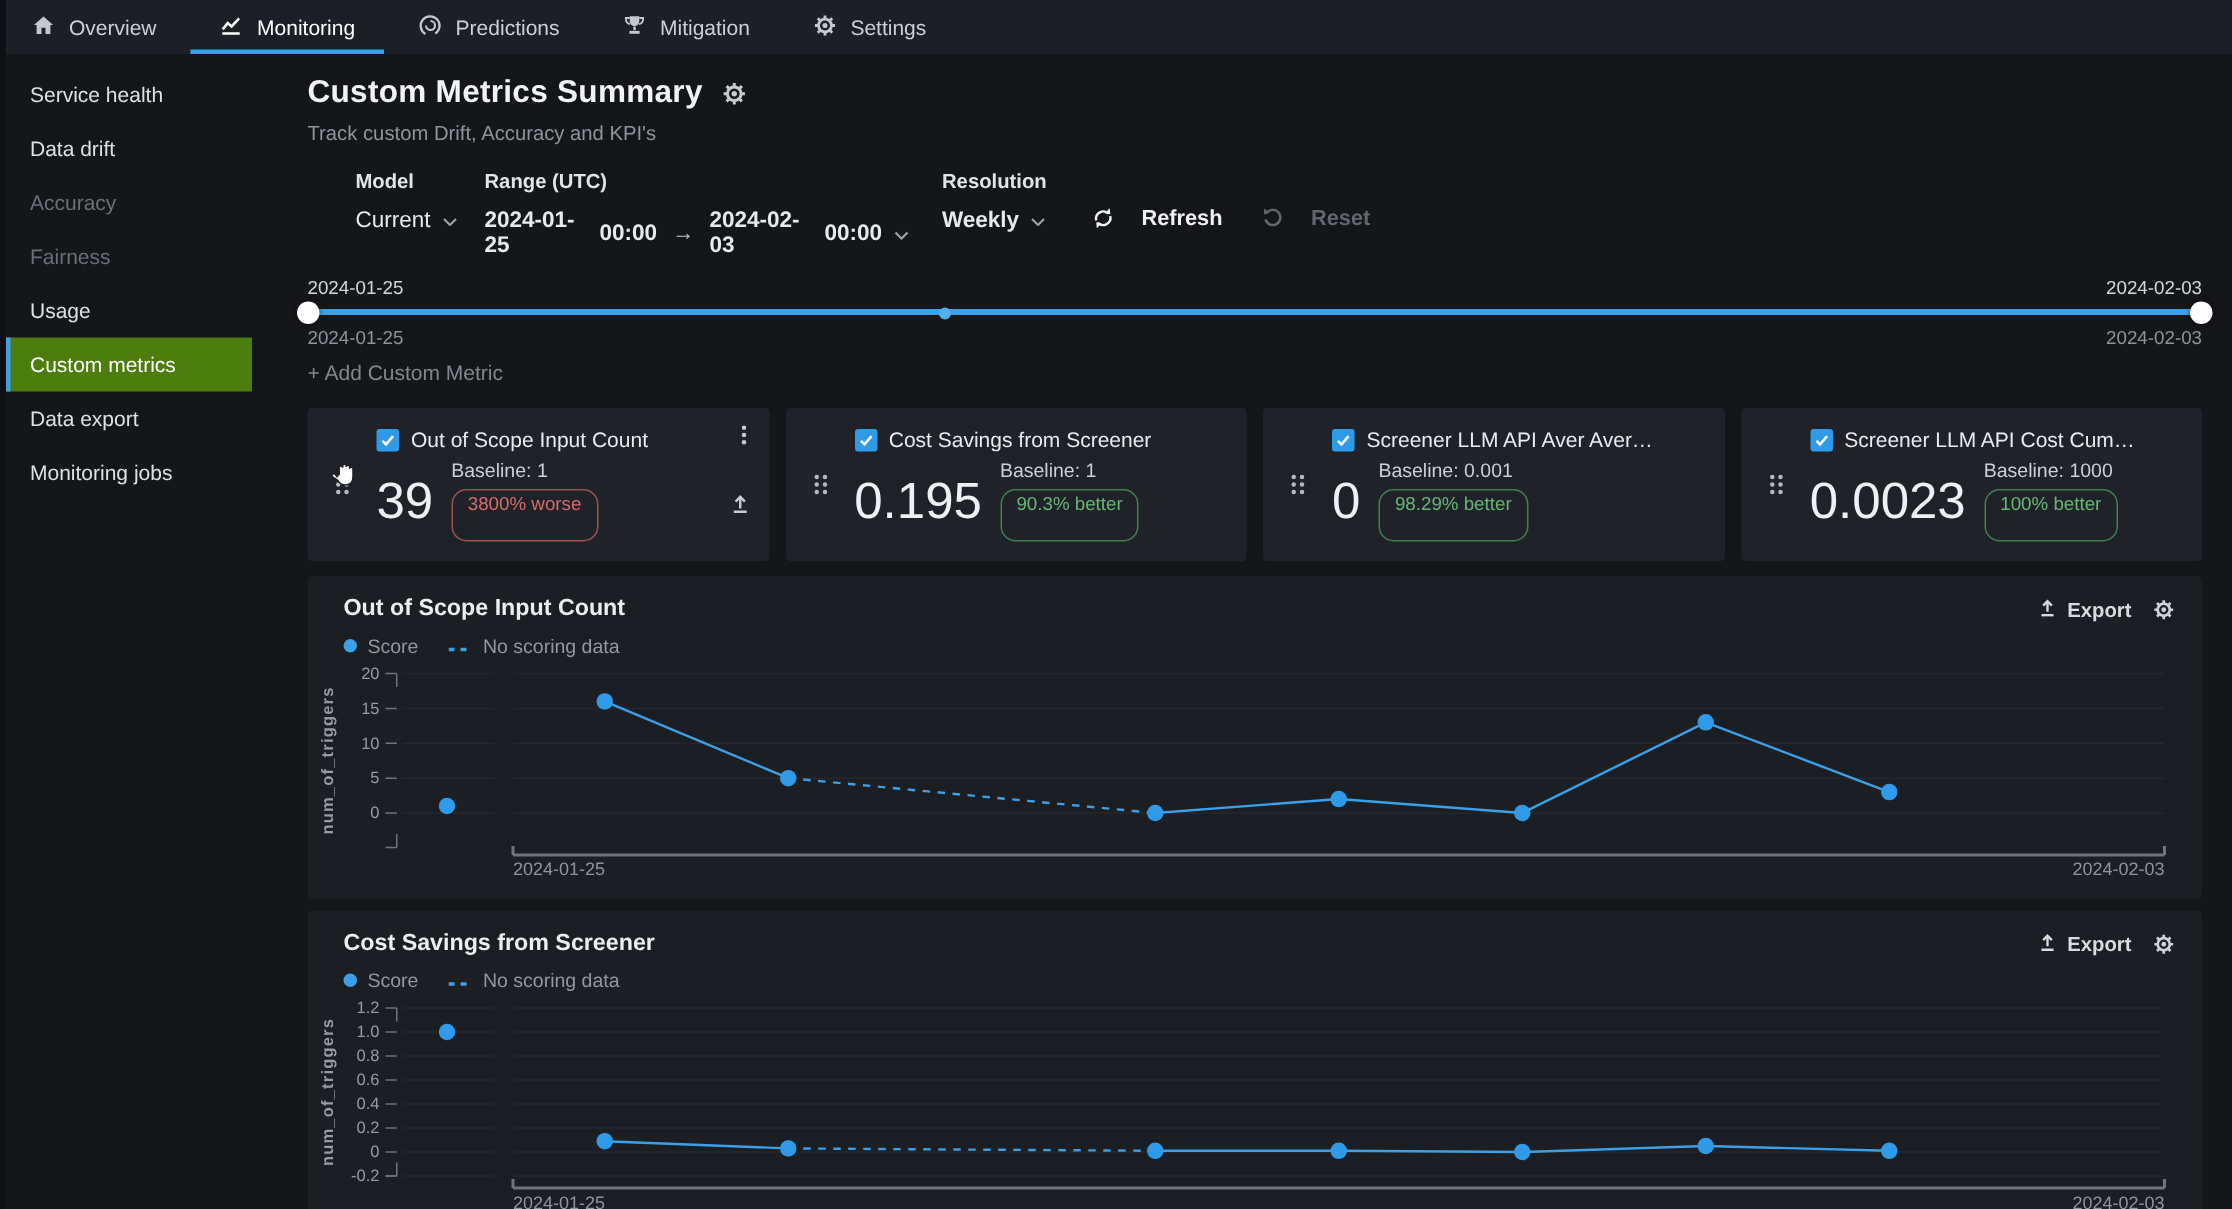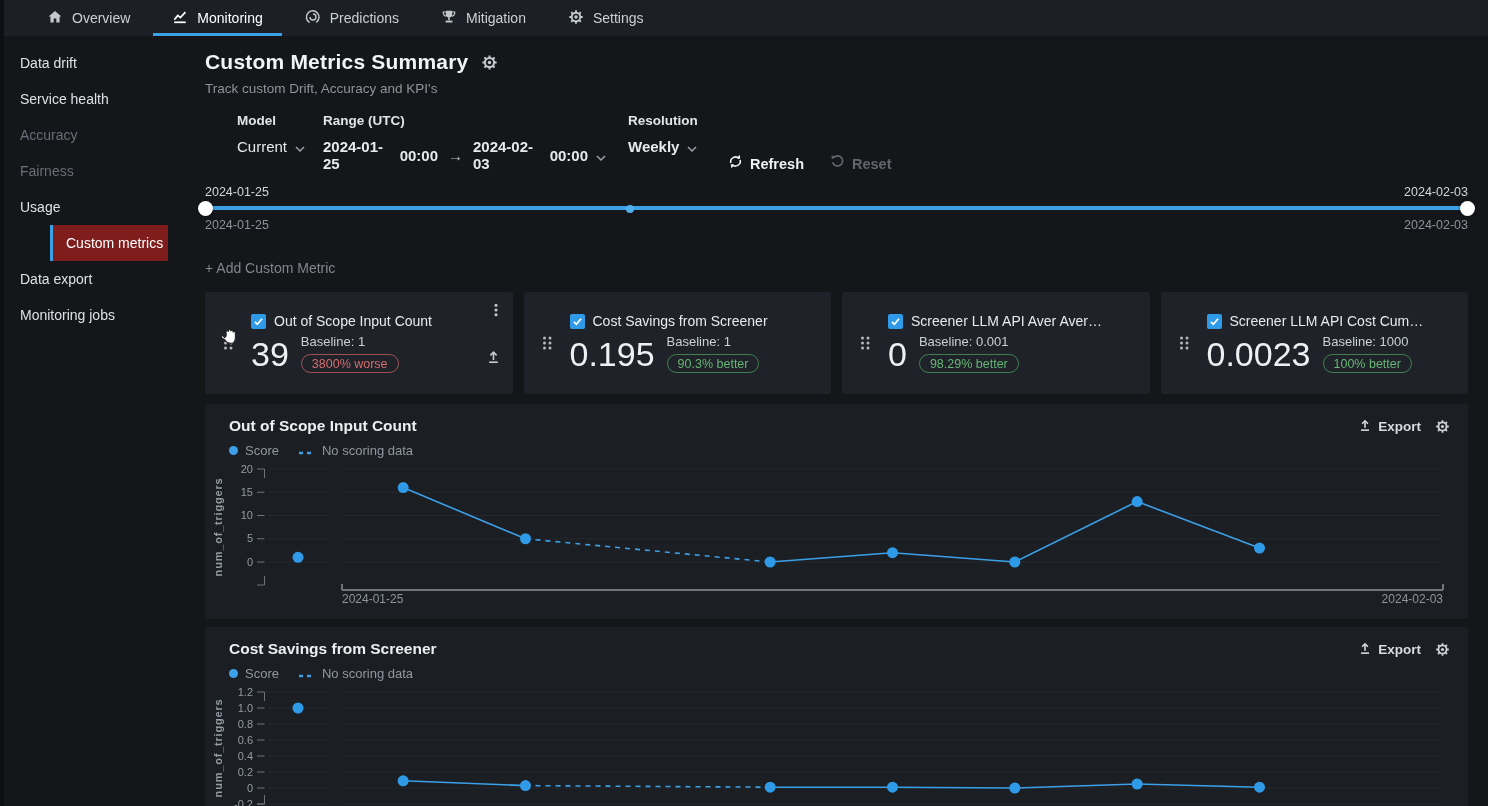--- a/index.html
+++ b/index.html
@@ -2,82 +2,82 @@
 <html><head>
 <meta charset="utf-8">
 <style>
   * { margin:0; padding:0; box-sizing:border-box; }
   html,body { width:1488px; height:806px; overflow:hidden; }
   body { background:#141619; color:#e7e9ec; font-family:"Liberation Sans", sans-serif; position:relative; }
   .left-edge { position:absolute; left:0; top:0; width:4px; height:100%; background:#0d0f12; z-index:60; }
 
   
   .topnav { position:absolute; top:0; left:0; right:0; height:36px; background:#1c2026;
-            display:flex; align-items:stretch; padding-left:26px; z-index:40; }
+            display:flex; align-items:stretch; padding-left:0; z-index:40; }
   .nav-item { display:flex; align-items:center; gap:9px; padding:0 21px; font-size:14px;
               color:#ccd0d5; position:relative; cursor:pointer; }
   .nav-item svg { color:#c3c8cd; }
   .nav-item.active { color:#ffffff; }
   .nav-item.active svg { color:#ffffff; }
   .nav-item.active::after { content:""; position:absolute; left:2px; right:2px; bottom:0;
                             height:3px; background:#3ba0e8; }
 
   
   .sidebar { position:absolute; top:36px; left:4px; width:164px; bottom:0; padding-top:9px; background:#141619; }
   .side-item { height:36px; display:flex; align-items:center; padding-left:16px; font-size:14px;
                color:#dde0e4; position:relative; cursor:pointer; }
   .side-item.disabled { color:#697077; }
-  .side-item.active { background:#7f1d1d; color:#fff;margin-left:46px; }
+  .side-item.active { background:#4d7c0f; color:#fff; }
   .side-item.active::before { content:""; position:absolute; left:0; top:0; bottom:0; width:3px; background:#3ba0e8; }
 
   
   .main { position:absolute; left:168px; top:36px; right:0; bottom:0; padding:14px 20px 0 37px; }
   .title-row { display:flex; align-items:center; gap:13px; }
   .page-title { font-size:21px; font-weight:bold; color:#f2f3f5; letter-spacing:.2px; }
   .subtitle { margin-top:7px; font-size:13.5px; color:#8e949b; }
 
   .controls { margin-top:17px; display:flex; gap:22px;margin-left:32px; }
   .ctl-group .ctl-label { font-size:13.5px; font-weight:bold; color:#e2e4e8; margin-bottom:10px; }
   .ctl-value { display:flex; align-items:center; gap:8px; font-size:15px; color:#e7e9ec; cursor:pointer; }
   .ctl-value.bold { font-weight:bold; }
   .date-part { font-weight:bold; }
   .arrow-sep { color:#c3c7cc; font-size:15px; padding:0 2px; }
   .btn-row { display:flex; gap:26px; margin-top:25px; margin-left:8px; }
-  .text-btn { display:flex; align-items:flex-end; gap:7px; font-size:14.5px; font-weight:bold;
+  .text-btn { display:flex; align-items:flex-start; gap:18px; font-size:14.5px; font-weight:bold;
               color:#f0f1f3; cursor:pointer; }
   .text-btn.disabled { color:#62676e; cursor:default; }
 
   
   .slider-wrap { margin-top:13px; position:relative; }
   .slider-labels { display:flex; justify-content:space-between; font-size:12.5px; color:#d2d5d9; }
   .slider-labels.bottom { color:#8d939b; margin-top:3px; }
   .slider-track-zone { position:relative; height:14px; margin-top:2px; }
   .slider-track { position:absolute; left:0; right:0; top:5px; height:4px; background:#3ba0e8; border-radius:2px; }
   .slider-handle { position:absolute; top:0; width:15px; height:15px; border-radius:50%;
                    background:#ffffff; box-shadow:0 0 3px rgba(0,0,0,.6); cursor:pointer; }
   .slider-handle.left { left:-7px; }
   .slider-handle.right { right:-7px; }
   .slider-mid-dot { position:absolute; left:33.3%; top:3.5px; width:8px; height:8px; border-radius:50%; background:#53aeee; }
 
-  .add-metric { margin-top:28px; font-size:14px; color:#82878e; cursor:pointer; width:fit-content; }
+  .add-metric { margin-top:8px; font-size:14px; color:#82878e; cursor:pointer; width:fit-content; }
 
   
   .cards { margin-top:16px; display:flex; gap:11px; }
   .card { flex:1; height:102px; background:#1f2329; border-radius:3px; position:relative;
           display:flex; align-items:center; }
   .card-handle { width:46px; display:flex; justify-content:center; cursor:grab; }
   .card-body { flex:1; padding-right:12px; }
   .card-top { display:flex; align-items:center; gap:8px; margin-bottom:5px; }
   .checkbox { width:15px; height:15px; border-radius:2px; background:#2f9be8; display:flex;
               align-items:center; justify-content:center; cursor:pointer; flex:none; }
   .card-title { font-size:14px; color:#e8eaed; white-space:nowrap; overflow:hidden; text-overflow:ellipsis; }
   .card-bottom { display:flex; align-items:center; gap:12px; }
   .card-value { font-size:34px; color:#eef0f2; line-height:1; }
   .baseline { font-size:13px; color:#cbd0d5; margin-bottom:5px; }
-  .pill { display:inline-block; font-size:12.5px; padding:2px 10px 1px; border-radius:10px; border:1px solid; }
+  .pill { display:inline-block; font-size:12.5px; padding:2px 10px 17px; border-radius:10px; border:1px solid; }
   .pill-worse { color:#d46b6b; border-color:#a05252; }
   .pill-better { color:#66b574; border-color:#40804f; }
   .kebab { position:absolute; top:10px; right:10px; cursor:pointer; }
   .card-export { position:absolute; right:12px; bottom:26px; color:#c9cdd2; cursor:pointer; }
   .cursor-hand { position:absolute; left:14px; top:34px; z-index:30; pointer-events:none; }
 
   
   .panel { margin-top:10px; height:215px; background:#1b1e23; border-radius:3px; position:relative; }
   .panel + .panel { margin-top:8px; }
   .panel-head { position:absolute; top:13px; left:24px; right:18px; display:flex;
@@ -132,22 +132,22 @@
             <circle cx="8" cy="8" r="4.3"></circle>
             <path d="M12.3 8 H14.7 M3.7 8 H1.3 M8 3.7 V1.3 M8 12.3 V14.7 M11 5 L12.8 3.2 M5 11 L3.2 12.8 M11 11 L12.8 12.8 M5 5 L3.2 3.2"></path>
           </g>
           <circle cx="8" cy="8" r="1.7" fill="currentColor"></circle>
         </svg></span>
     <span>Settings</span>
   </div>
 </div>
 
 <div class="sidebar">
+  <div class="side-item">Service health</div>
   <div class="side-item">Data drift</div>
-  <div class="side-item">Service health</div>
   <div class="side-item disabled">Accuracy</div>
   <div class="side-item disabled">Fairness</div>
   <div class="side-item">Usage</div>
   <div class="side-item active">Custom metrics</div>
   <div class="side-item">Data export</div>
   <div class="side-item">Monitoring jobs</div>
 </div>
 
 <div class="main">
 

